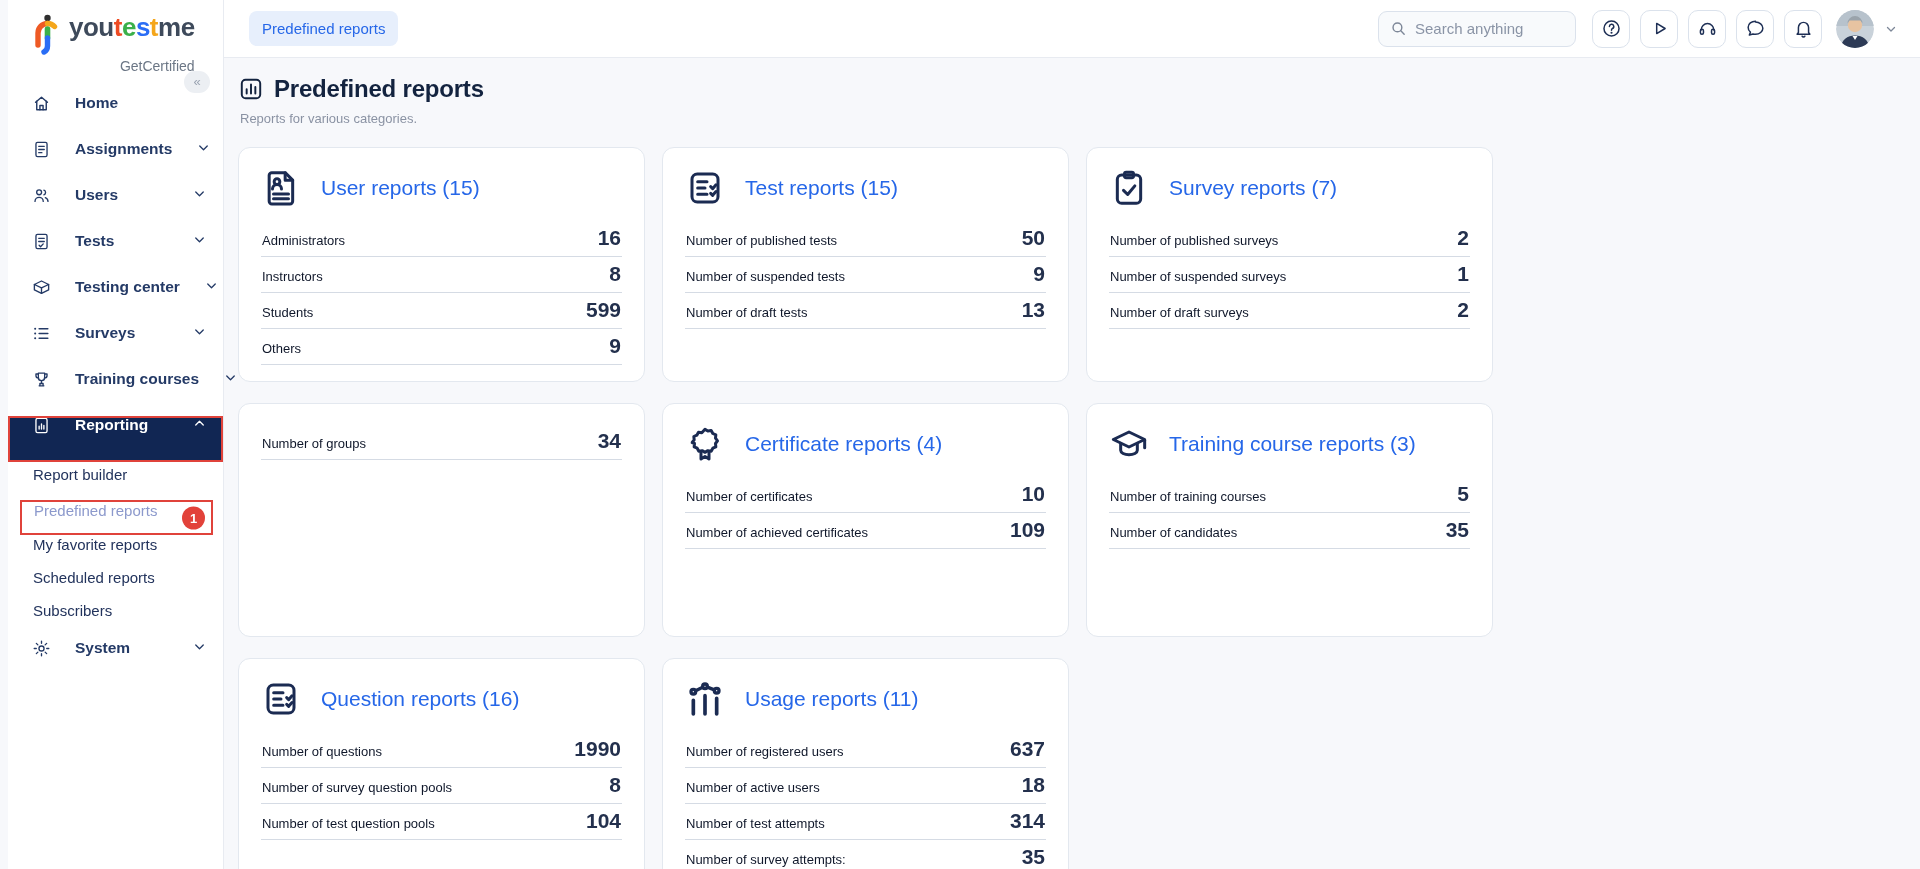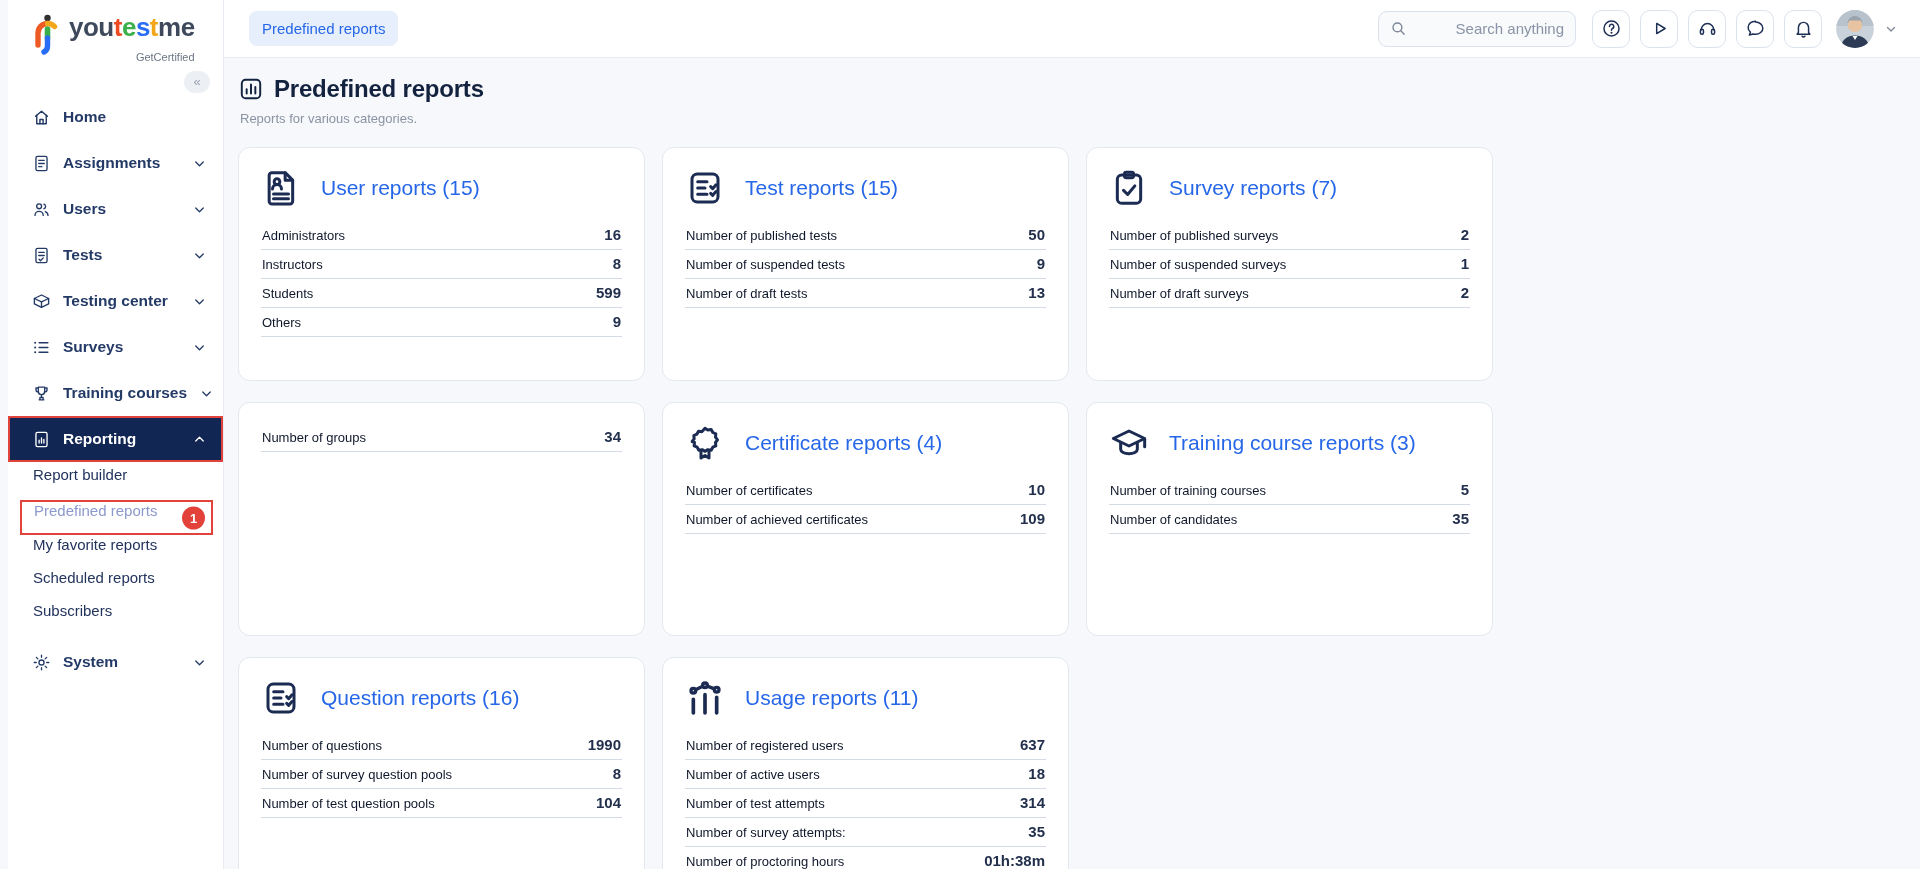--- a/index.html
+++ b/index.html
@@ -4,25 +4,25 @@
 <style>
   * { margin:0; padding:0; box-sizing:border-box; }
   html,body { width:1920px; height:869px; overflow:hidden; font-family:"Liberation Sans",sans-serif; background:#f7f8fb; }
   .app { display:flex; height:100%;padding-left:8px; }
 
   
   .sidebar { width:216px; flex:none; background:#fff; border-right:1px solid #e8ebf1; position:relative; }
   .logo-row { padding:14px 0 0 24px; display:flex; align-items:flex-start; gap:7px; }
   .logo-text { display:flex; flex-direction:column; }
   .logo-word { font-size:26px; font-weight:700; letter-spacing:-0.5px; line-height:1.05; }
-  .logo-tagline { font-size:11px; color:#6b7685; align-self:flex-end; margin-top:10px; }
+  .logo-tagline { font-size:14px; color:#6b7685; align-self:flex-end; margin-top:17px; }
   .collapse-btn { position:absolute; top:71px; right:13px; width:26px; height:22px; border:none; border-radius:11px;
     background:#eceff3; color:#9aa3b2; font-size:13px; line-height:22px; text-align:center; cursor:pointer; }
   nav { position:absolute; top:94px; left:0; right:0; display:flex; flex-direction:column; }
-  .nav-item { height:46px; display:flex; align-items:center; gap:12px; padding:0 16px 0 24px;
+  .nav-item { height:46px; display:flex; align-items:flex-start; gap:24px; padding:0 16px 0 24px;
     color:#243a66; font-size:15.5px; font-weight:600; cursor:pointer; }
   .nav-item .nicon { width:19px; height:19px; flex:none; display:flex; }
   .nav-item .nicon svg { width:19px; height:19px; }
   .nav-item .nlabel { flex:1; white-space:nowrap; }
   .nav-item .nchev { width:15px; height:15px; display:flex; }
   .nav-item .nchev svg { width:15px; height:15px; }
   .nav-item.active { background:#112653; color:#fff; outline:2px solid #e0433b; outline-offset:-2px; }
   .nav-item.active .nchev svg { transform:rotate(180deg); }
   .sub-item { height:33px; display:flex; align-items:flex-start; padding-left:25px;
     font-size:15px; font-weight:500; color:#22335c; cursor:pointer; }
@@ -35,21 +35,21 @@
   
   .main { flex:1; min-width:0; display:flex; flex-direction:column; background:#f7f8fb; }
   header { height:58px; flex:none; background:#fff; border-bottom:1px solid #e8ebf1;
     display:flex; align-items:center; justify-content:space-between; padding:0 22px 0 25px; }
   .crumb { background:#e7effc; color:#2667e8; font-size:15px; padding:9px 13px; border-radius:8px; cursor:pointer; }
   .header-right { display:flex; align-items:center; gap:10px; }
   .search { width:198px; height:36px; background:#f8fafc; border:1px solid #dbe2ec; border-radius:9px;
     display:flex; align-items:center; gap:8px; padding:0 11px; margin-right:6px; }
   .search svg { width:17px; height:17px; flex:none; }
   .search input { border:none; outline:none; background:transparent; font-size:15px; color:#6d28d9;
-    width:100%; font-family:"Liberation Sans",sans-serif;text-align:right; }
+    width:100%; font-family:"Liberation Sans",sans-serif; }
   .search input::placeholder { color:#8a94a6; }
   .icon-btn { width:38px; height:38px; border:1px solid #dbe2ec; border-radius:10px; background:#fff;
     display:flex; align-items:center; justify-content:center; cursor:pointer; }
   .icon-btn svg { width:21px; height:21px; }
   .avatar { width:38px; height:38px; border-radius:50%; overflow:hidden; margin-left:4px; cursor:pointer; flex:none; }
   .avatar svg { width:38px; height:38px; display:block; }
   .hdr-chev { width:14px; height:14px; display:flex; cursor:pointer; }
   .hdr-chev svg { width:14px; height:14px; }
 
   .content { flex:1; padding:17px 20px 0 14px; overflow:hidden; }
@@ -62,21 +62,21 @@
   .cards { margin-top:21px; display:grid; grid-template-columns:repeat(3,407px); gap:21px 17px; }
   .card { background:#fff; border:1px solid #e3e8ef; border-radius:12px; padding:20px 22px 16px;
     min-height:234px; }
   .card-head { display:flex; align-items:center; gap:20px; margin-bottom:13px; }
   .card-head .cicon { width:40px; height:40px; flex:none; display:flex; color:#1b2b52; }
   .card-head .cicon svg { width:40px; height:40px; }
   .card-title { font-size:21px; font-weight:500; color:#2667e8; cursor:pointer; }
   .crow { display:flex; justify-content:space-between; align-items:baseline;
     padding:5px 1px 6px; border-bottom:1px solid #d5dbe4; }
   .crow .clabel { font-size:13px; color:#0f172a; }
-  .crow .cvalue { font-size:15px; font-weight:600; color:#23304d; }
+  .crow .cvalue { font-size:21px; font-weight:600; color:#23304d; }
 </style>
 </head>
 <body>
 
 <div class="app">
 
   <aside class="sidebar">
     <div class="logo-row">
       <svg width="30" height="44" viewBox="0 0 30 44" fill="none">
         <circle cx="15.5" cy="4" r="3.2" fill="#2f2f2f"></circle>

